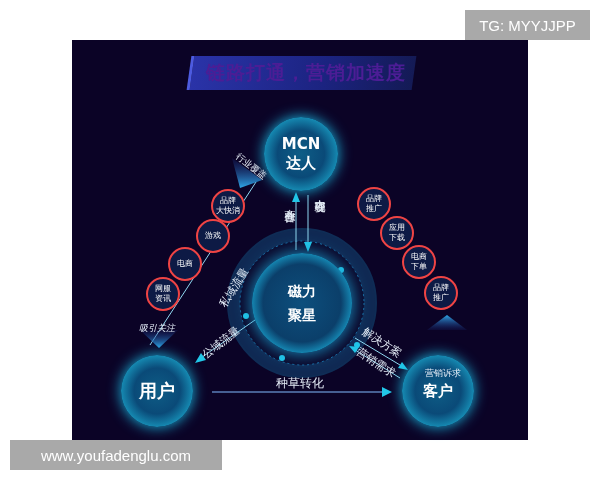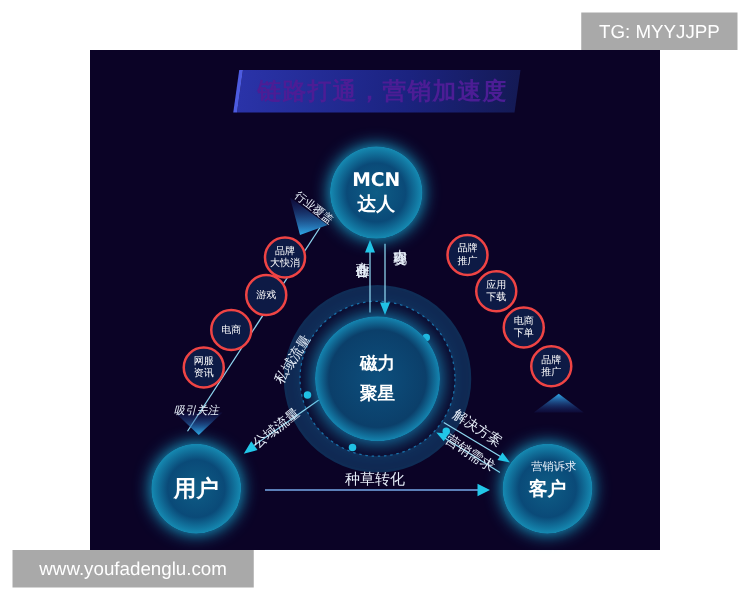--- a/index.html
+++ b/index.html
@@ -1,20 +1,20 @@
 <!DOCTYPE html>
 <html><head>
 <meta charset="utf-8">
 <style>
   * { box-sizing: border-box; margin: 0; padding: 0; }
   body { width: 600px; height: 480px; background: #ffffff; position: relative; overflow: hidden; font-family: "DejaVu Sans", sans-serif; }
   .panel { position: absolute; left: 72px; top: 40px; width: 456px; height: 400px; background: #0b0326; overflow: hidden; }
   .watermark { position: absolute; background: #a9a9a9; color: #ffffff; font-family: "Liberation Sans", sans-serif; font-size: 15px; display: flex; align-items: center; justify-content: center; }
   .wm-top { left: 465px; top: 10px; width: 125px; height: 30px; }
-  .wm-bottom { left: 10px; top: 440px; width: 193px; height: 30px; }
+  .wm-bottom { left: 10px; top: 440px; width: 212px; height: 30px; }
   .title-bar { position: absolute; left: 189px; top: 56px; width: 225px; height: 34px; background: linear-gradient(90deg, #2a33a8 0%, #1b2380 60%, #141a55 100%); transform: skewX(-8deg); border-left: 3px solid #4d5be0; }
   .title-text { position: absolute; left: 196px; top: 57px; width: 220px; height: 32px; color: #4c1d95; font-size: 19px; font-weight: bold; display: flex; align-items: center; justify-content: center; letter-spacing: 1px; font-family: "DejaVu Sans", sans-serif; }
   svg.diagram { position: absolute; left: 0; top: 0; }
   .node { position: absolute; border-radius: 50%; display: flex; align-items: center; justify-content: center; color: #fff; font-weight: bold; text-align: center; }
   .big-node { background: radial-gradient(circle at 50% 50%, #0e5d86 0%, #0a4a78 45%, #1aa2c8 80%, #22c7e8 92%, #0b0326 100%); box-shadow: 0 0 14px #1ab8e0; }
   .node-mcn { left: 264px; top: 117px; width: 74px; height: 74px; font-size: 15px; line-height: 19px; flex-direction: column; }
   .node-user { left: 121px; top: 355px; width: 72px; height: 72px; font-size: 18px; }
   .node-client { left: 402px; top: 355px; width: 72px; height: 72px; font-size: 15px; text-align: right; }
   .center-node { left: 252px; top: 253px; width: 100px; height: 100px; background: radial-gradient(circle, #0d4f7d 0%, #0b3f6a 55%, #19a6d2 78%, #0c3556 90%, #0b0326 100%); box-shadow: 0 0 18px #1a9fd0; font-size: 14px; line-height: 24px; flex-direction: column; }
   .small-node { width: 34px; height: 34px; border: 2px solid #ef4444; background: #0d1a45; font-size: 8px; line-height: 10px; font-weight: normal; flex-direction: column; }

